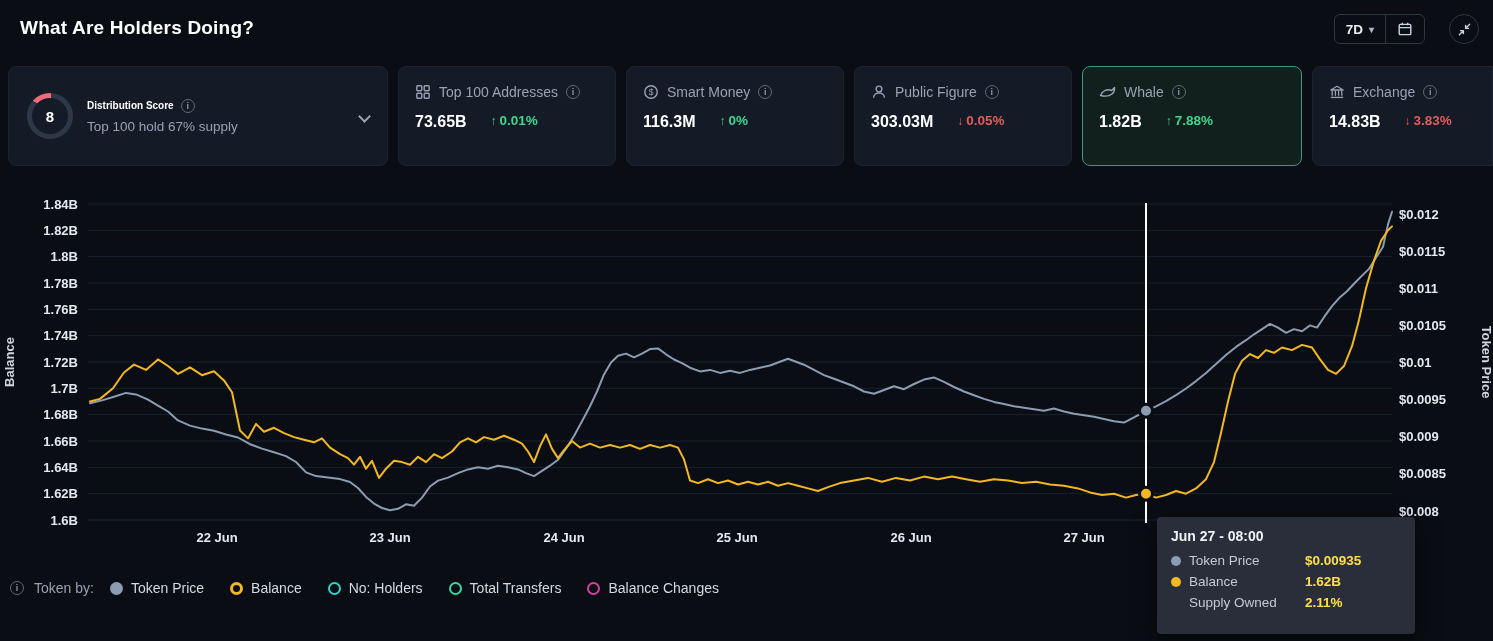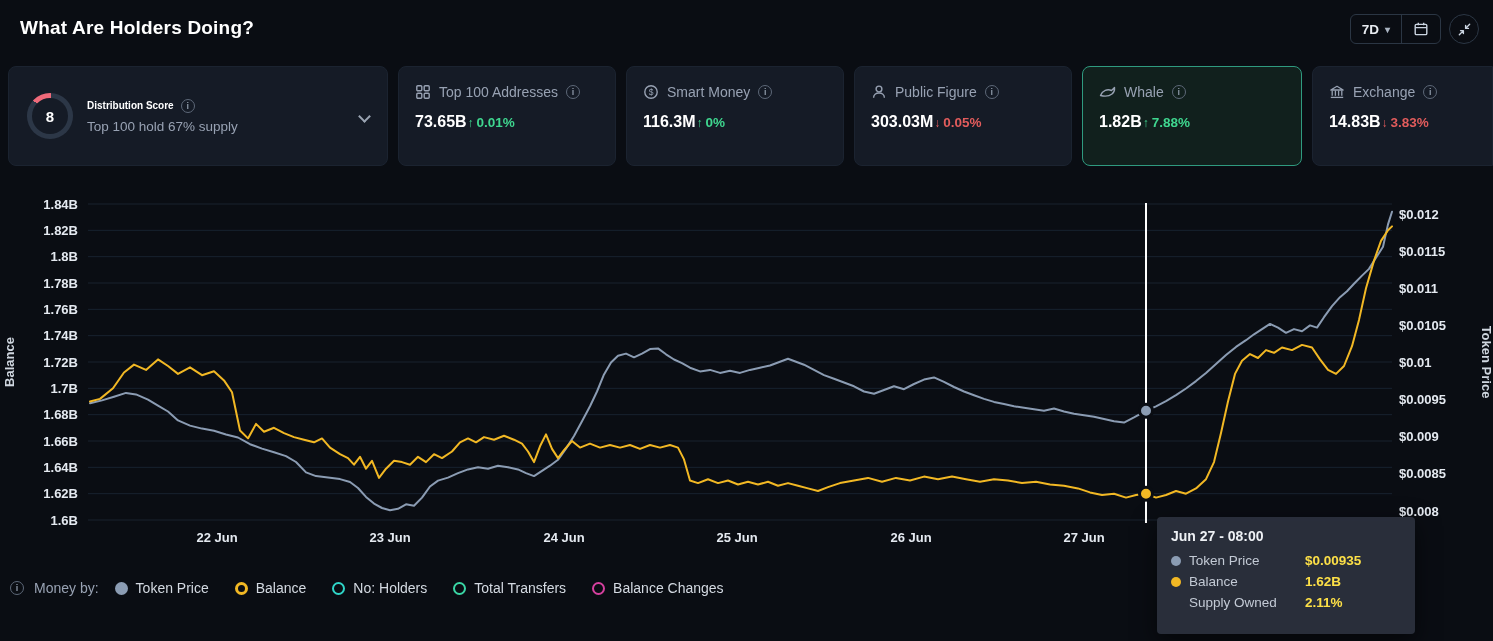--- a/index.html
+++ b/index.html
@@ -6,21 +6,21 @@
   html,body { width:1493px; height:641px; overflow:hidden; }
   body {
     position:relative;
     background:#0a0d13;
     font-family:"Liberation Sans", sans-serif;
     color:#e8ecf1;
   }
   
   .header { position:absolute; top:0; left:0; width:100%; height:60px; }
   .page-title { position:absolute; left:20px; top:17px; font-size:19px; font-weight:700; color:#ffffff; letter-spacing:.2px; }
-  .header-controls { position:absolute; right:14px; top:14px; display:flex; align-items:flex-end; gap:8px; }
+  .header-controls { position:absolute; right:14px; top:14px; display:flex; align-items:flex-end; gap:24px; }
   .btn-group { display:flex; align-items:stretch; border:1px solid #2b3644; border-radius:6px; overflow:hidden; height:30px; }
   .btn-group button { background:transparent; border:none; color:#e8ecf1; font-family:inherit; font-size:13.5px; font-weight:700; display:flex; align-items:center; gap:6px; padding:0 11px; cursor:pointer; }
   .btn-group .divider { width:1px; background:#2b3644; }
   .caret { font-size:10px; color:#aab4c2; }
   .round-btn { width:30px; height:30px; border-radius:50%; border:1px solid #2b3644; background:transparent; display:flex; align-items:center; justify-content:center; cursor:pointer; }
   .icon-svg { display:block; }
   
   .cards-row { position:absolute; top:66px; left:0; width:100%; height:100px; }
   .card { position:absolute; top:0; height:100px; background:#151b26; border-radius:8px; border:1px solid #1b2330; }
   .dist-card { left:8px; width:380px; display:flex; align-items:center; padding:0 18px; gap:14px; cursor:pointer; }
@@ -33,21 +33,21 @@
   .dist-title-row { display:flex; align-items:center; gap:7px; }
   .dist-title { font-size:10px; font-weight:700; color:#ffffff; }
   .dist-sub { font-size:13.5px; color:#98a2b3; margin-top:6px; }
   .chev { width:9px; height:9px; border-right:2px solid #9aa4b2; border-bottom:2px solid #9aa4b2; transform:rotate(45deg); flex:none; margin-left:4px; }
   .info { width:14px; height:14px; border:1px solid #5d6878; border-radius:50%; display:inline-flex; align-items:center; justify-content:center; flex:none; }
   .info::before { content:"i"; font-size:9px; color:#8b96a5; font-weight:700; }
   .mcard { padding:17px 16px; cursor:pointer; }
   .mcard.selected { background:#11201d; border:1px solid #2f9a7f; }
   .mcard-top { display:flex; align-items:center; gap:8px; }
   .mlabel { font-size:14px; color:#98a2b3; white-space:nowrap; }
-  .mcard-val { display:flex; align-items:center; gap:1px; margin-top:13px; }
+  .mcard-val { display:flex; align-items:flex-start; gap:24px; margin-top:13px; }
   .val { font-size:16px; font-weight:700; color:#ffffff; }
   .chg { font-size:13.5px; font-weight:600; display:inline-flex; gap:3px; align-items:baseline; }
   .chg .arrow { font-size:12px; }
   .up { color:#3fd68f; }
   .down { color:#e25c5c; }
   .c0 { left:398px; width:218px; }
   .c1 { left:626px; width:218px; }
   .c2 { left:854px; width:218px; }
   .c3 { left:1082px; width:220px; }
   .c4 { left:1312px; width:181px; border-top-right-radius:0; border-bottom-right-radius:0; }
@@ -281,21 +281,21 @@
   </div>
   <div class="tt-row">
     <span class="tt-dot none"></span>
     <span class="tt-label">Supply Owned</span>
     <span class="tt-value">2.11%</span>
   </div>
 </div>
 
 <div class="filter-bar">
   <span class="info"></span>
-  <span class="filter-label">Money by:</span>
+  <span class="filter-label">Token by:</span>
   <div class="legend-items">
     <div class="legend-item">
       <span class="legend-dot" style="background: rgb(139, 156, 179);"></span>
       <span class="legend-label">Token Price</span>
     </div>
     <div class="legend-item">
       <span class="legend-dot" style="border: 3.5px solid rgb(242, 184, 36);"></span>
       <span class="legend-label">Balance</span>
     </div>
     <div class="legend-item">

